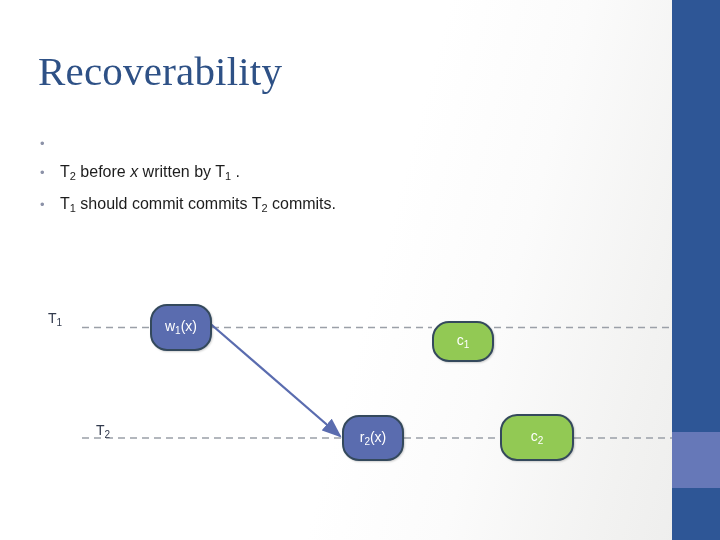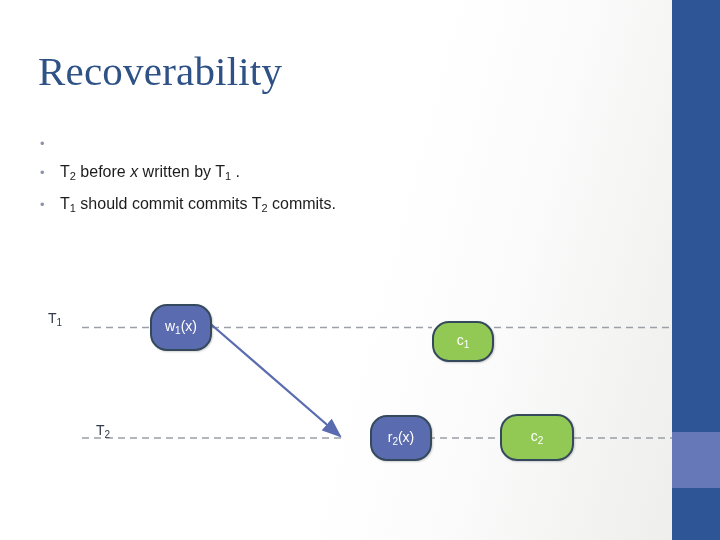--- a/index.html
+++ b/index.html
@@ -121,21 +121,21 @@
   }
   .node .sub {
     font-size: 10px;
     vertical-align: -0.32em;
   }
   .node-blue { background: #5A6CAF; }
   .node-green { background: #92C954; }
 
   .node-w1 { left: 150px; top: 304px; width: 62px; height: 47px; }
   .node-c1 { left: 432px; top: 287px; width: 62px; height: 41px; margin-top: 34px; }
-  .node-r2 { left: 342px; top: 415px; width: 62px; height: 46px; margin-left: 28px; }
+  .node-r2 { left: 342px; top: 415px; width: 62px; height: 46px; }
   .node-c2 { left: 500px; top: 414px; width: 74px; height: 47px; }
 </style>
 </head>
 <body>
 
 <div id="slide">
 
   <div class="band-main"></div>
   <div class="band-accent"></div>
 

